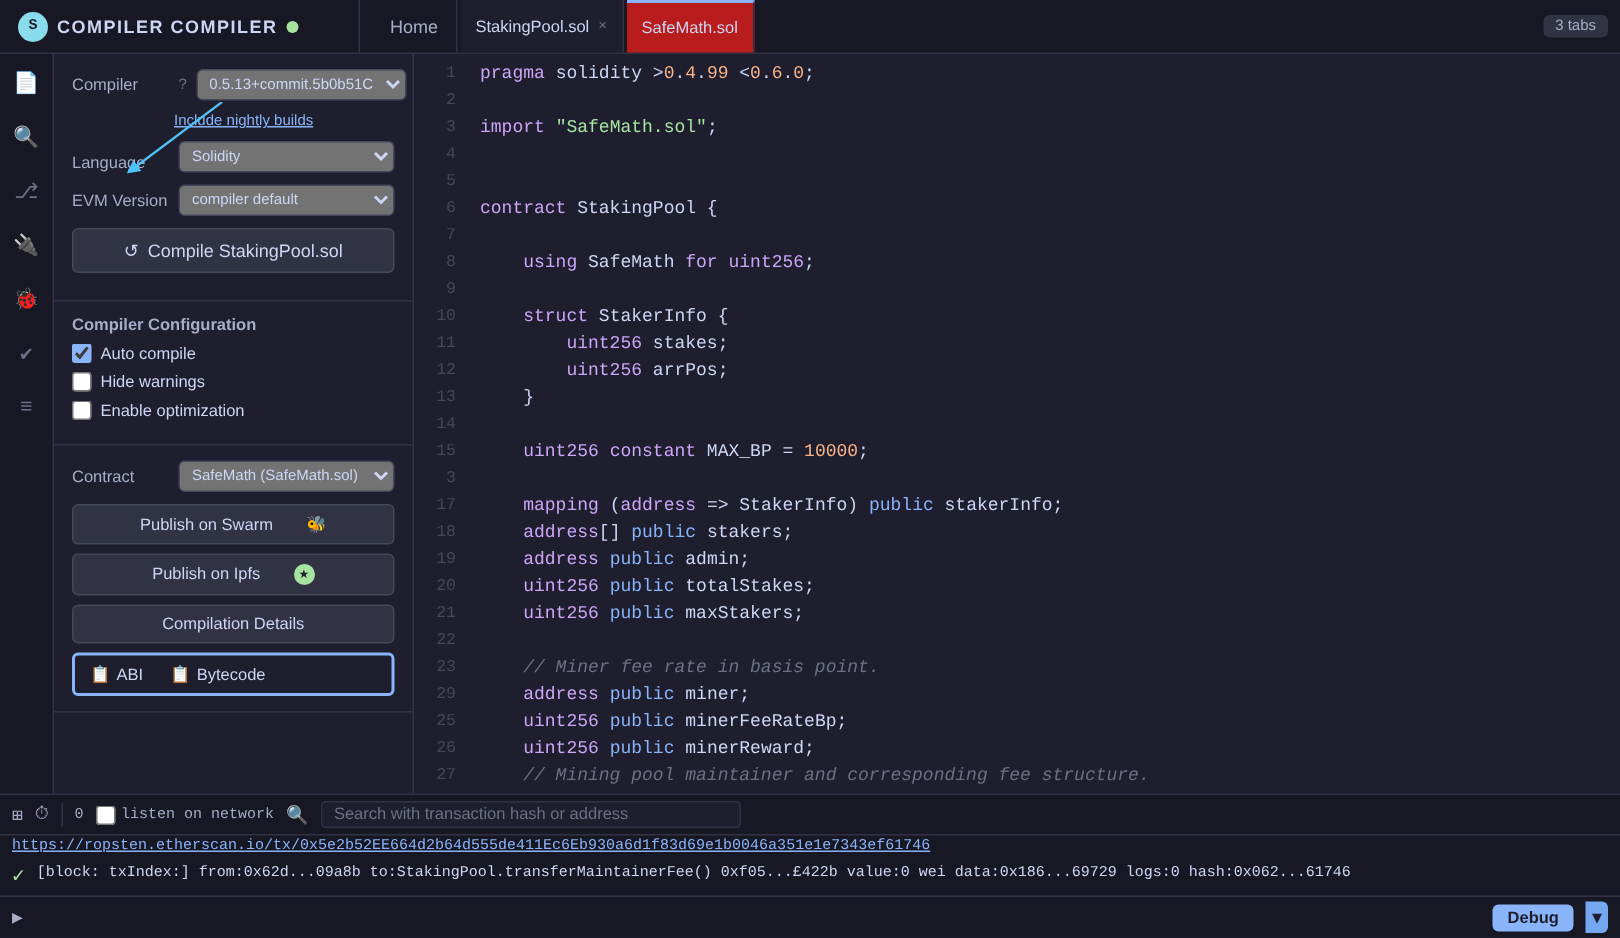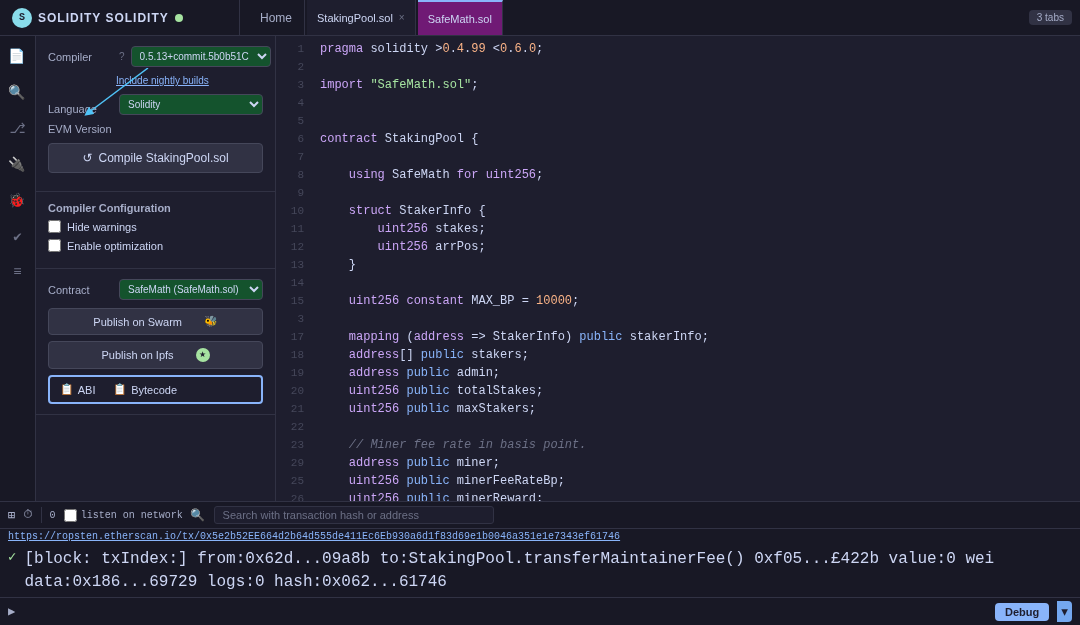--- a/index.html
+++ b/index.html
@@ -7,21 +7,21 @@
 
     
     #topbar { display: flex; align-items: center; background: #181825; border-bottom: 1px solid #313244; height: 36px; flex-shrink: 0; }
     #topbar .logo-area { display: flex; align-items: center; gap: 6px; padding: 0 12px; min-width: 240px; border-right: 1px solid #313244; height: 100%; }
     #topbar .logo-icon { width: 20px; height: 20px; background: #89dceb; border-radius: 50%; display: flex; align-items: center; justify-content: center; font-size: 10px; color: #1e1e2e; font-weight: bold; }
     #topbar .logo-title { font-size: 12px; font-weight: bold; color: #cdd6f4; letter-spacing: 1px; font-family: sans-serif; }
     #topbar .logo-badge { width: 8px; height: 8px; background: #a6e3a1; border-radius: 50%; }
     #topbar .tabs-area { display: flex; align-items: center; flex: 1; padding: 0 8px; gap: 2px; height: 100%; }
     #topbar .home-tab { display: flex; align-items: center; padding: 0 12px; height: 100%; color: #a6adc8; font-family: sans-serif; font-size: 12px; cursor: pointer; border-right: 1px solid #313244; }
     .file-tab { display: flex; align-items: center; gap: 6px; padding: 0 10px; height: 100%; background: #1e1e2e; border-right: 1px solid #313244; color: #cdd6f4; font-family: sans-serif; font-size: 11px; cursor: pointer; position: relative; }
-    .file-tab.active { background: #701a75; border-top: 2px solid #89b4fa; }
+    .file-tab.active { background: #b91c1c; border-top: 2px solid #89b4fa; }
     .file-tab .close-btn { color: #6c7086; font-size: 10px; }
     .tabs-count { margin-left: auto; padding: 2px 8px; background: #313244; border-radius: 4px; font-size: 10px; color: #a6adc8; font-family: sans-serif; }
 
     
     #main { display: flex; flex: 1; overflow: hidden; }
 
     
     #icon-sidebar { width: 36px; background: #181825; border-right: 1px solid #313244; display: flex; flex-direction: column; align-items: center; padding: 8px 0; gap: 12px; flex-shrink: 0; }
     .icon-btn { width: 24px; height: 24px; display: flex; align-items: center; justify-content: center; color: #6c7086; cursor: pointer; border-radius: 4px; font-size: 14px; }
     .icon-btn:hover, .icon-btn.active { color: #cdd6f4; }
@@ -29,21 +29,21 @@
 
     
     #compiler-panel { width: 240px; background: #1e1e2e; border-right: 1px solid #313244; overflow-y: auto; flex-shrink: 0; font-family: sans-serif; }
     #compiler-panel::-webkit-scrollbar { width: 4px; }
     #compiler-panel::-webkit-scrollbar-track { background: #1e1e2e; }
     #compiler-panel::-webkit-scrollbar-thumb { background: #313244; }
 
     .panel-section { padding: 10px 12px; border-bottom: 1px solid #313244; }
     .panel-row { display: flex; align-items: center; margin-bottom: 8px; gap: 6px; }
     .panel-label { color: #a6adc8; font-size: 11px; min-width: 65px; }
-    .panel-select { background: #14532d; border: 1px solid #45475a; color: #cdd6f4; border-radius: 4px; padding: 3px 4px; font-size: 10px; flex: 1; cursor: pointer; }
+    .panel-select { background: #737373; border: 1px solid #45475a; color: #cdd6f4; border-radius: 4px; padding: 3px 4px; font-size: 10px; flex: 1; cursor: pointer; }
     .include-builds { font-size: 10px; color: #89b4fa; cursor: pointer; margin-left: 68px; text-decoration: underline; }
     .compile-btn { width: 100%; background: #313244; border: 1px solid #45475a; color: #cdd6f4; border-radius: 4px; padding: 7px; font-size: 12px; cursor: pointer; display: flex; align-items: center; justify-content: center; gap: 6px; margin: 8px 0; }
     .section-title { font-size: 11px; color: #a6adc8; font-weight: bold; margin-bottom: 6px; }
     .checkbox-row { display: flex; align-items: center; gap: 6px; margin-bottom: 6px; font-size: 11px; color: #cdd6f4; cursor: pointer; }
     .checkbox-row input { accent-color: #89b4fa; }
     .contract-row { display: flex; align-items: center; gap: 6px; margin-bottom: 8px; }
     .action-btn { width: 100%; background: #313244; border: 1px solid #45475a; color: #cdd6f4; border-radius: 4px; padding: 6px; font-size: 11px; cursor: pointer; display: flex; align-items: center; justify-content: center; gap: 22px; margin-bottom: 6px; }
     .abi-bytecode-area { display: flex; gap: 6px; border: 2px solid #89b4fa; border-radius: 4px; padding: 4px; margin-top: 4px; }
     .abi-btn, .bytecode-btn { background: transparent; border: none; color: #cdd6f4; font-size: 11px; cursor: pointer; display: flex; align-items: center; gap: 4px; padding: 2px 6px; }
 
@@ -75,34 +75,34 @@
     
     #console { background: #181825; border-top: 1px solid #313244; flex-shrink: 0; }
     #console-toolbar { display: flex; align-items: center; gap: 8px; padding: 4px 8px; border-bottom: 1px solid #313244; }
     .console-icon { color: #a6adc8; font-size: 12px; cursor: pointer; }
     .console-sep { width: 1px; height: 16px; background: #313244; }
     #console-search { background: #1e1e2e; border: 1px solid #313244; color: #cdd6f4; border-radius: 3px; padding: 2px 8px; font-size: 11px; width: 280px; }
     #console-search::placeholder { color: #6c7086; }
     .tx-link { color: #89b4fa; font-size: 10px; padding: 2px 8px; text-decoration: underline; font-family: 'Courier New', Courier, monospace; }
     #console-log { padding: 4px 8px; display: flex; align-items: flex-start; gap: 8px; font-size: 11px; }
     .log-check { color: #a6e3a1; font-size: 14px; }
-    .log-text { color: #cdd6f4; font-family: 'Courier New', Courier, monospace; font-size: 16px; line-height: 1.4; }
+    .log-text { color: #cdd6f4; font-family: 'Courier New', Courier, monospace; font-size: 10px; line-height: 1.4; }
     #console-input-bar { display: flex; align-items: center; gap: 8px; padding: 3px 8px; border-top: 1px solid #313244; }
     .prompt { color: #a6adc8; }
     #console-input { background: transparent; border: none; color: #cdd6f4; font-size: 11px; flex: 1; outline: none; font-family: 'Courier New', Courier, monospace; }
     .debug-btn { background: #89b4fa; color: #1e1e2e; border: none; border-radius: 4px; padding: 3px 10px; font-size: 11px; cursor: pointer; font-family: sans-serif; font-weight: bold; margin-left: auto; }
     .debug-dropdown { background: #74a8f0; color: #1e1e2e; border: none; border-radius: 0 4px 4px 0; padding: 3px 4px; cursor: pointer; }
   </style>
 </head>
 <body>
 
 <div id="topbar">
   <div class="logo-area">
     <div class="logo-icon">S</div>
-    <span class="logo-title">SOLIDITY SOLIDITY</span>
+    <span class="logo-title">COMPILER COMPILER</span>
     <span class="logo-badge"></span>
   </div>
   <div class="tabs-area">
     <div class="home-tab">Home</div>
     <div class="file-tab">
       <span>StakingPool.sol</span>
       <span class="close-btn">×</span>
     </div>
     <div class="file-tab active">
       <span>SafeMath.sol</span>
@@ -146,29 +146,36 @@
       </div>
 
       <div class="panel-row" style="margin-top:8px;align-items:flex-end;">
         <span class="panel-label">Language</span>
         <select class="panel-select">
           <option>Solidity</option>
         </select>
       </div>
       <div class="panel-row">
         <span class="panel-label">EVM Version</span>
+        <select class="panel-select">
+          <option>compiler default</option>
+        </select>
       </div>
       <button class="compile-btn">
         <span>↺</span>
         <span>Compile StakingPool.sol</span>
       </button>
     </div>
 
     <div class="panel-section">
       <div class="section-title">Compiler Configuration</div>
+      <label class="checkbox-row">
+        <input type="checkbox" checked="" style="">
+        <span>Auto compile</span>
+      </label>
       <label class="checkbox-row">
         <input type="checkbox" style="">
         <span>Hide warnings</span>
       </label>
       <label class="checkbox-row">
         <input type="checkbox" style="">
         <span>Enable optimization</span>
       </label>
     </div>
 
@@ -179,20 +186,23 @@
           <option>SafeMath (SafeMath.sol)</option>
         </select>
       </div>
       <button class="action-btn">
         <span>Publish on Swarm</span>
         <span>🐝</span>
       </button>
       <button class="action-btn">
         <span>Publish on Ipfs</span>
         <span style="background:#a6e3a1;border-radius:50%;width:14px;height:14px;display:inline-block;font-size:8px;text-align:center;line-height:14px;color:#1e1e2e;">★</span>
+      </button>
+      <button class="action-btn">
+        <span>Compilation Details</span>
       </button>
       <div class="abi-bytecode-area">
         <button class="abi-btn">
           <span>📋</span>
           <span>ABI</span>
         </button>
         <button class="bytecode-btn">
           <span>📋</span>
           <span>Bytecode</span>
         </button>

